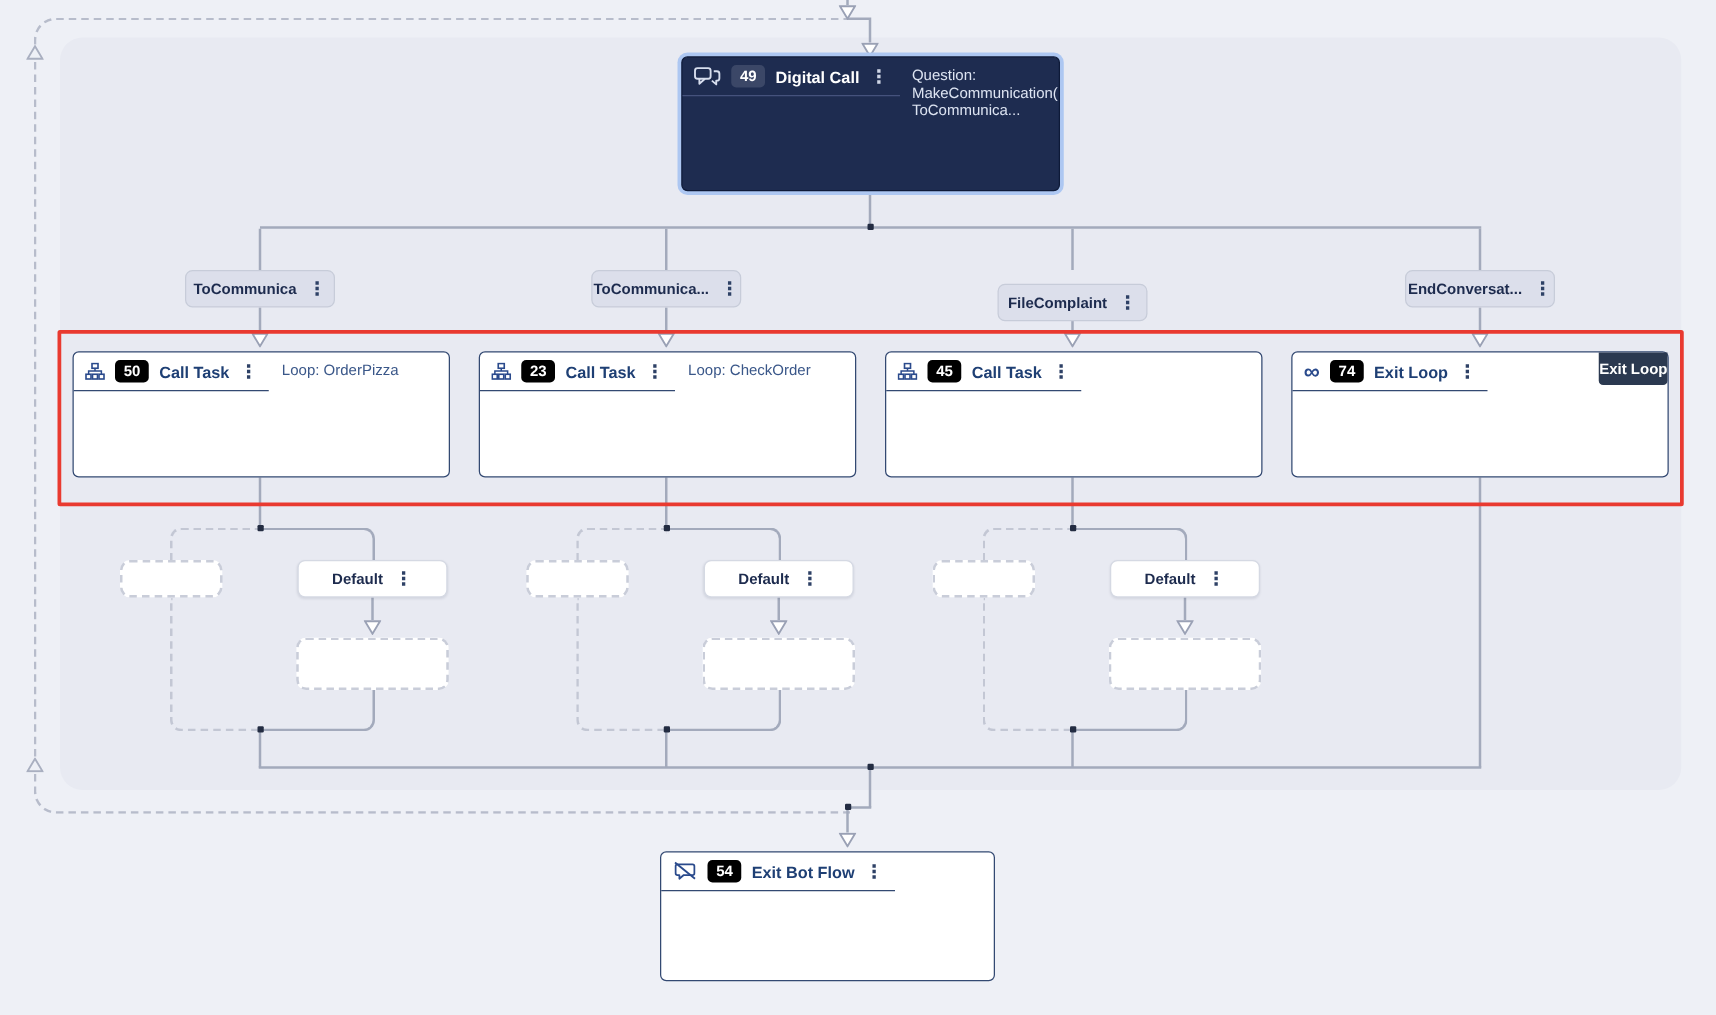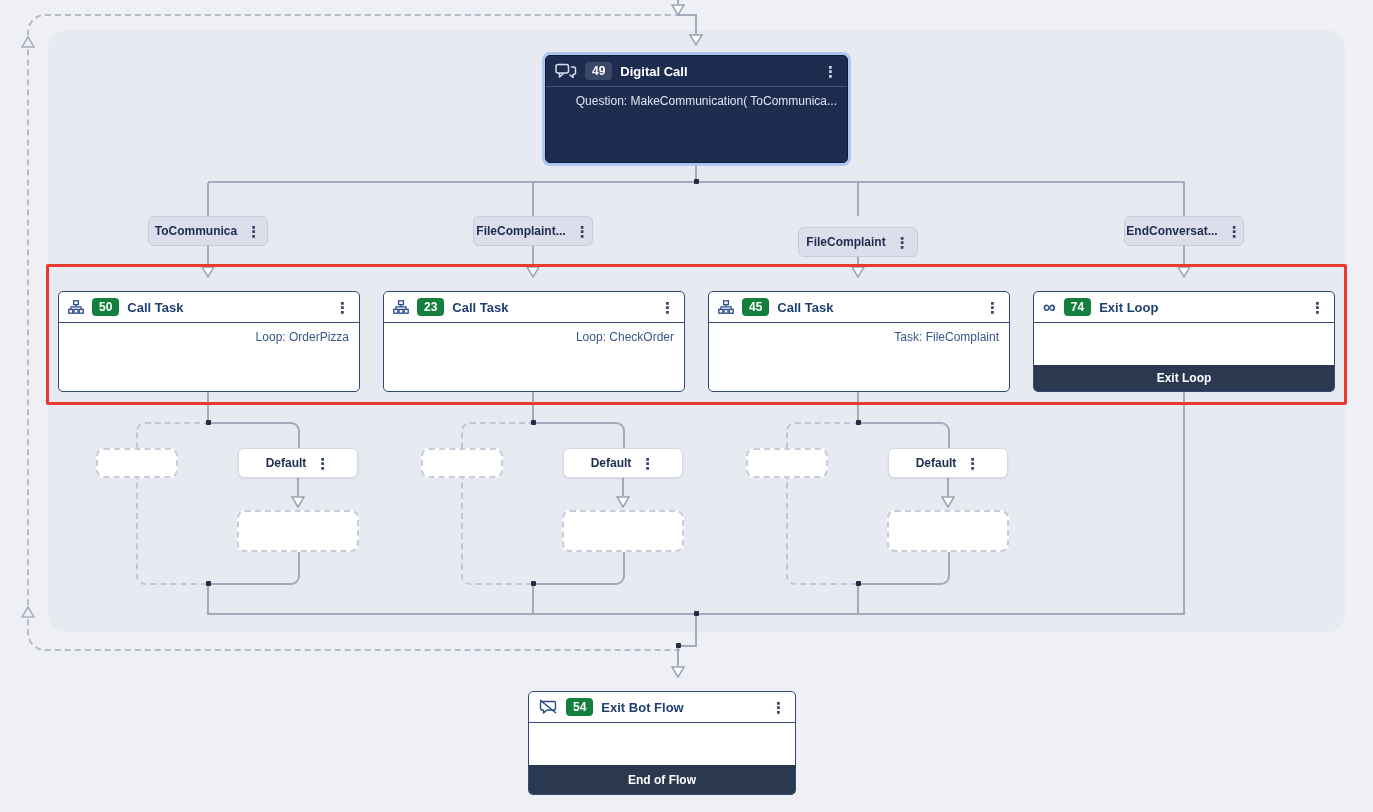--- a/index.html
+++ b/index.html
@@ -23,26 +23,26 @@
   .chip{position:absolute;height:30px;width:120px;display:flex;align-items:center;justify-content:center;gap:9px;
         background:#dcdfeb;border:1px solid #c7ccd9;border-radius:6px;box-sizing:border-box;z-index:6;}
   .chip.white{background:#ffffff;border:1px solid #d5d9e3;box-shadow:0 1px 2px rgba(20,30,60,.10);}
   .chip .lbl{font-size:12px;font-weight:bold;color:#1d2b4e;}
   .kebab{color:#2e4166;font-weight:bold;font-size:15px;cursor:pointer;user-select:none;line-height:1;}
 
   
   .slot{position:absolute;background:#ffffff;border:2px dashed #c9cdd9;border-radius:8px;box-sizing:border-box;z-index:6;}
 
   
-  .node{position:absolute;background:#ffffff;border:1.5px solid #334972;border-radius:5px;box-sizing:border-box;z-index:7;display:flex;flex-direction:column;margin-top:10px;}
+  .node{position:absolute;background:#ffffff;border:1.5px solid #334972;border-radius:5px;box-sizing:border-box;z-index:7;display:flex;}
   .node .hdr{height:30px;display:flex;align-items:center;gap:8px;padding:0 9px;border-bottom:1.5px solid #334972;flex:none;}
-  .node .badge{background:#15803d;color:#fff;font-size:12px;font-weight:bold;padding:1px 7px;border-radius:4px;line-height:16px;}
+  .node .badge{background:#000000;color:#fff;font-size:12px;font-weight:bold;padding:1px 7px;border-radius:4px;line-height:16px;}
   .node .ttl{font-size:13px;font-weight:bold;color:#1e3f74;white-space:nowrap;}
   .node .hdr .kebab{margin-left:auto;}
-  .node .bdy{flex:1;padding:7px 10px;font-size:12px;color:#3a5789;box-sizing:border-box;text-align:right;}
+  .node .bdy{flex:1;padding:7px 10px;font-size:12px;color:#3a5789;box-sizing:border-box;}
   .node .ftr{flex:none;height:26px;background:#2b3950;color:#ffffff;font-size:12px;font-weight:bold;
              display:flex;align-items:center;justify-content:center;border-radius:0 0 3.5px 3.5px;}
 
   
   .node.dark{background:#1e2c50;border:1px solid #0e1a38;box-shadow:0 0 0 3px #adc7f2;z-index:8;}
   .node.dark .hdr{border-bottom:1px solid #45527c;}
   .node.dark .badge{background:#3b4767;}
   .node.dark .ttl{color:#ffffff;}
   .node.dark .bdy{color:#dde4f2;font-size:12px;}
   .node.dark .kebab{color:#cfd6e6;}
@@ -101,21 +101,21 @@
   <div class="ln" style="left:207px;top:183px;width:2px;height:33px;"></div>
   <div class="ln" style="left:532px;top:183px;width:2px;height:33px;"></div>
   <div class="ln" style="left:857px;top:183px;width:2px;height:33px;"></div>
   <div class="ln" style="left:1183px;top:183px;width:2px;height:33px;"></div>
 
   <div class="chip" style="left:148px;top:216px;">
     <span class="lbl">ToCommunica</span>
     <span class="kebab">⋮</span>
   </div>
   <div class="chip" style="left:473px;top:216px;">
-    <span class="lbl">FileComplaint...</span>
+    <span class="lbl">ToCommunica...</span>
     <span class="kebab">⋮</span>
   </div>
   <div class="chip" style="left:798px;top:216px;margin-top:11px;">
     <span class="lbl">FileComplaint</span>
     <span class="kebab">⋮</span>
   </div>
   <div class="chip" style="left:1124px;top:216px;">
     <span class="lbl">EndConversat...</span>
     <span class="kebab">⋮</span>
   </div>
@@ -181,21 +181,20 @@
           <path d="M8 4.6 v2.2 M2.9 9.2 V6.8 h10.2 v2.4" fill="none" stroke="#2a4a8c" stroke-width="1.2"></path>
           <rect x="0.8" y="9.4" width="4" height="3.8" fill="none" stroke="#2a4a8c" stroke-width="1.3"></rect>
           <rect x="6" y="9.4" width="4" height="3.8" fill="none" stroke="#2a4a8c" stroke-width="1.3"></rect>
           <rect x="11.2" y="9.4" width="4" height="3.8" fill="none" stroke="#2a4a8c" stroke-width="1.3"></rect>
         </svg>
       </span>
       <span class="badge">45</span>
       <span class="ttl">Call Task</span>
       <span class="kebab">⋮</span>
     </div>
-    <div class="bdy">Task: FileComplaint</div>
   </div>
 
   <div class="node" style="left:1033px;top:281px;width:302px;height:101px;">
     <div class="hdr">
       <span class="icon inf">∞</span>
       <span class="badge">74</span>
       <span class="ttl">Exit Loop</span>
       <span class="kebab">⋮</span>
     </div>
     <div class="bdy"></div>
@@ -279,16 +278,15 @@
         <svg width="20" height="16" viewBox="0 0 20 16">
           <path d="M4 2.5 h12 a1.5 1.5 0 0 1 1.5 1.5 v5.5 a1.5 1.5 0 0 1 -1.5 1.5 h-7 l-3.5 3 v-3 h-1.5 a1.5 1.5 0 0 1 -1.5 -1.5 v-5.5 a1.5 1.5 0 0 1 1.5 -1.5 z" fill="none" stroke="#2a4a8c" stroke-width="1.4" stroke-linejoin="round"></path>
           <line x1="2" y1="1" x2="18" y2="14" stroke="#2a4a8c" stroke-width="1.5"></line>
         </svg>
       </span>
       <span class="badge">54</span>
       <span class="ttl">Exit Bot Flow</span>
       <span class="kebab">⋮</span>
     </div>
     <div class="bdy"></div>
-    <div class="ftr" style="height:29px;">End of Flow</div>
   </div>
 
 </div>
 
 </body></html>

